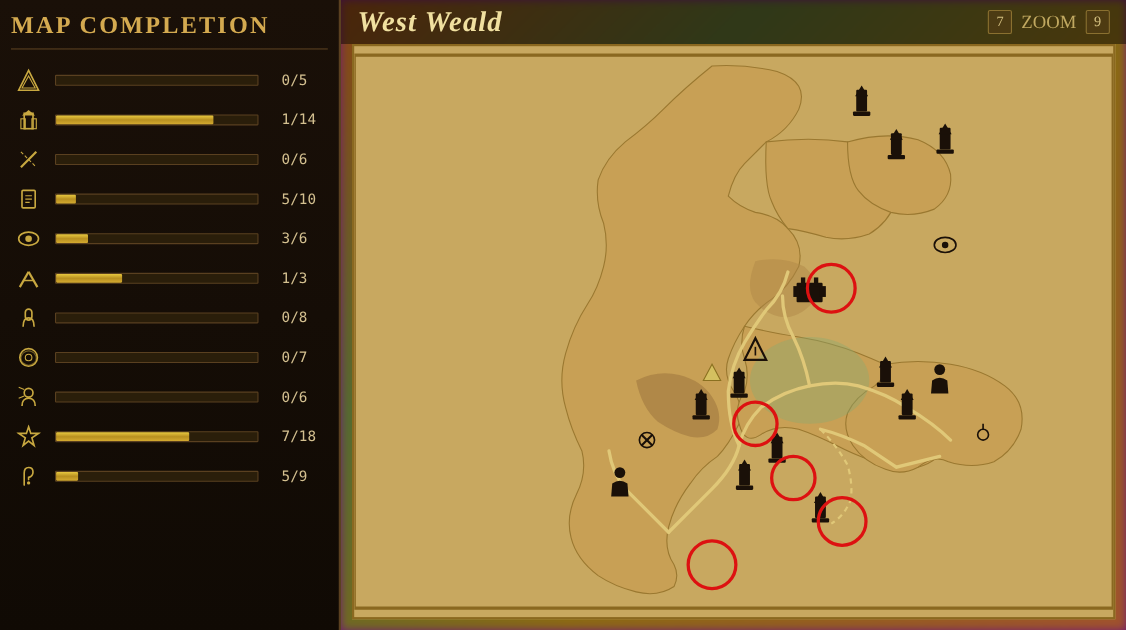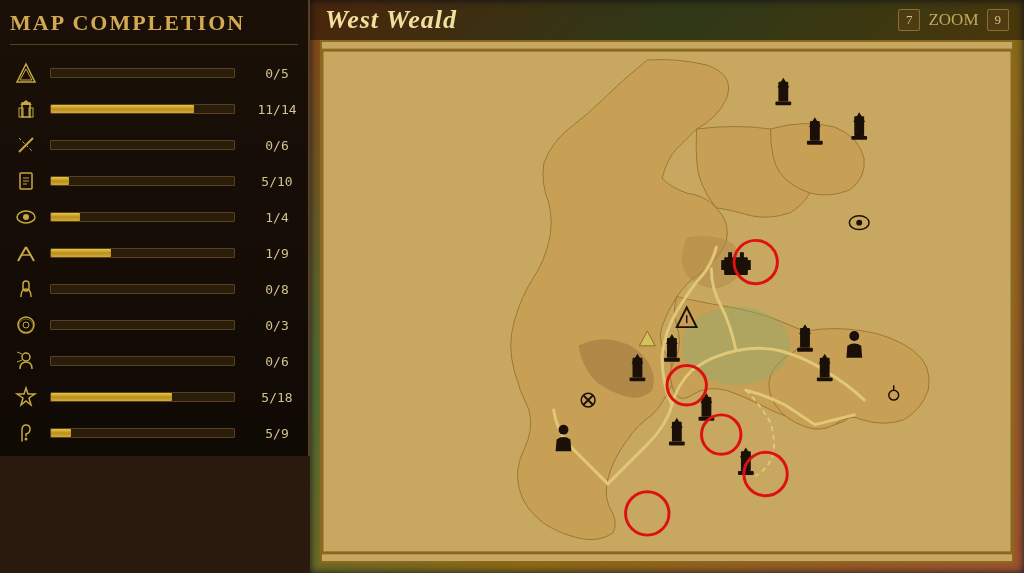--- a/index.html
+++ b/index.html
@@ -9,21 +9,21 @@
       overflow: hidden;
       font-family: 'Georgia', serif;
       background: #2a1a0e;
       display: flex;
     }
 
     
     #sidebar {
       width: 310px;
       min-width: 310px;
-      height: 456px;
+      height: 573px;
       background: linear-gradient(180deg, #1a1008 0%, #100a04 100%);
       border-right: 2px solid #5a4020;
       padding: 10px 10px 10px 10px;
       display: flex;
       flex-direction: column;
     }
 
     #sidebar-title {
       color: #d4aa50;
       font-size: 22px;
@@ -66,32 +66,32 @@
     .bar-fill {
       height: 100%;
       background: linear-gradient(180deg, #e8c840 0%, #b89020 50%, #d4aa30 100%);
       border-radius: 1px;
     }
 
     .completion-label {
       color: #d4c090;
       font-size: 13px;
       min-width: 42px;
-      text-align: center;
+      text-align: left;
       font-family: monospace;
       margin-left: 13px;
     }
 
     
     #map-area {
       flex: 1;
       height: 573px;
       position: relative;
       overflow: hidden;
-      background: #0f172a;
+      background: #701a75;
     }
 
     
     #bg-blur {
       position: absolute;
       top: 0; left: 0; right: 0; bottom: 0;
       background: linear-gradient(135deg, #8b4513 0%, #556b2f 30%, #8b6914 60%, #a0522d 100%);
       filter: blur(4px);
       z-index: 0;
     }
@@ -214,21 +214,21 @@
           <svg width="22" height="22" viewBox="0 0 22 22">
             <rect x="7" y="5" width="8" height="14" fill="none" stroke="#c8a840" stroke-width="1.5"></rect>
             <polygon points="11,2 5,7 17,7" fill="#c8a840"></polygon>
             <rect x="4" y="10" width="4" height="9" fill="none" stroke="#c8a840" stroke-width="1"></rect>
             <rect x="14" y="10" width="4" height="9" fill="none" stroke="#c8a840" stroke-width="1"></rect>
           </svg>
         </div>
         <div class="bar-container">
           <div class="bar-fill" style="width: 78%;"></div>
         </div>
-        <div class="completion-label">11/14</div>
+        <div class="completion-label">1/14</div>
       </div>
       <div class="completion-row">
         <div class="completion-icon">
           <svg width="22" height="22" viewBox="0 0 22 22">
             <line x1="4" y1="18" x2="18" y2="4" stroke="#c8a840" stroke-width="2"></line>
             <line x1="4" y1="4" x2="18" y2="18" stroke="#c8a840" stroke-width="1" stroke-dasharray="3,2"></line>
           </svg>
         </div>
         <div class="bar-container">
           <div class="bar-fill" style="width: 0%;"></div>
@@ -252,34 +252,34 @@
       <div class="completion-row">
         <div class="completion-icon">
           <svg width="22" height="22" viewBox="0 0 22 22">
             <ellipse cx="11" cy="11" rx="9" ry="6" fill="none" stroke="#c8a840" stroke-width="1.5"></ellipse>
             <circle cx="11" cy="11" r="3" fill="#c8a840"></circle>
           </svg>
         </div>
         <div class="bar-container">
           <div class="bar-fill" style="width: 16%;"></div>
         </div>
-        <div class="completion-label">1/4</div>
+        <div class="completion-label">3/6</div>
       </div>
       <div class="completion-row">
         <div class="completion-icon">
           <svg width="22" height="22" viewBox="0 0 22 22">
             <line x1="3" y1="19" x2="11" y2="5" stroke="#c8a840" stroke-width="2"></line>
             <line x1="11" y1="5" x2="19" y2="19" stroke="#c8a840" stroke-width="2"></line>
             <line x1="6" y1="13" x2="16" y2="13" stroke="#c8a840" stroke-width="1.5"></line>
           </svg>
         </div>
         <div class="bar-container">
           <div class="bar-fill" style="width: 33%;"></div>
         </div>
-        <div class="completion-label">1/9</div>
+        <div class="completion-label">1/3</div>
       </div>
       <div class="completion-row">
         <div class="completion-icon">
           <svg width="22" height="22" viewBox="0 0 22 22">
             <path d="M 6,19 Q 6,11 11,11 Q 16,11 16,19" fill="none" stroke="#c8a840" stroke-width="1.5"></path>
             <rect x="8" y="3" width="6" height="10" fill="none" stroke="#c8a840" stroke-width="1.5" rx="3"></rect>
           </svg>
         </div>
         <div class="bar-container">
           <div class="bar-fill" style="width: 0%;"></div>
@@ -290,21 +290,21 @@
         <div class="completion-icon">
           <svg width="22" height="22" viewBox="0 0 22 22">
             <circle cx="11" cy="11" r="8" fill="none" stroke="#c8a840" stroke-width="1.5"></circle>
             <path d="M 6,7 Q 11,3 16,7 Q 20,12 16,16 Q 11,20 6,16 Q 2,12 6,7" fill="none" stroke="#c8a840" stroke-width="1" opacity="0.5"></path>
             <circle cx="11" cy="11" r="3" fill="none" stroke="#c8a840" stroke-width="1"></circle>
           </svg>
         </div>
         <div class="bar-container">
           <div class="bar-fill" style="width: 0%;"></div>
         </div>
-        <div class="completion-label">0/3</div>
+        <div class="completion-label">0/7</div>
       </div>
       <div class="completion-row">
         <div class="completion-icon">
           <svg width="22" height="22" viewBox="0 0 22 22">
             <circle cx="11" cy="7" r="4" fill="none" stroke="#c8a840" stroke-width="1.5"></circle>
             <path d="M 5,19 Q 5,12 11,12 Q 17,12 17,19" fill="none" stroke="#c8a840" stroke-width="1.5"></path>
             <line x1="7" y1="4" x2="2" y2="2" stroke="#c8a840" stroke-width="1"></line>
             <line x1="7" y1="10" x2="2" y2="12" stroke="#c8a840" stroke-width="1"></line>
           </svg>
         </div>
@@ -315,21 +315,21 @@
       </div>
       <div class="completion-row">
         <div class="completion-icon">
           <svg width="22" height="22" viewBox="0 0 22 22">
             <path d="M 11,2 L 13,8 L 20,8 L 14,12 L 16,19 L 11,15 L 6,19 L 8,12 L 2,8 L 9,8 Z" fill="none" stroke="#c8a840" stroke-width="1.5"></path>
           </svg>
         </div>
         <div class="bar-container">
           <div class="bar-fill" style="width: 66%;"></div>
         </div>
-        <div class="completion-label">5/18</div>
+        <div class="completion-label">7/18</div>
       </div>
       <div class="completion-row">
         <div class="completion-icon">
           <svg width="22" height="22" viewBox="0 0 22 22">
             <path d="M 7,19 L 7,8 Q 7,3 11,3 Q 15,3 15,7 Q 15,11 11,12 L 11,14" fill="none" stroke="#c8a840" stroke-width="1.5" stroke-linecap="round"></path>
             <circle cx="11" cy="17" r="1.5" fill="#c8a840"></circle>
           </svg>
         </div>
         <div class="bar-container">
           <div class="bar-fill" style="width: 11%;"></div>

